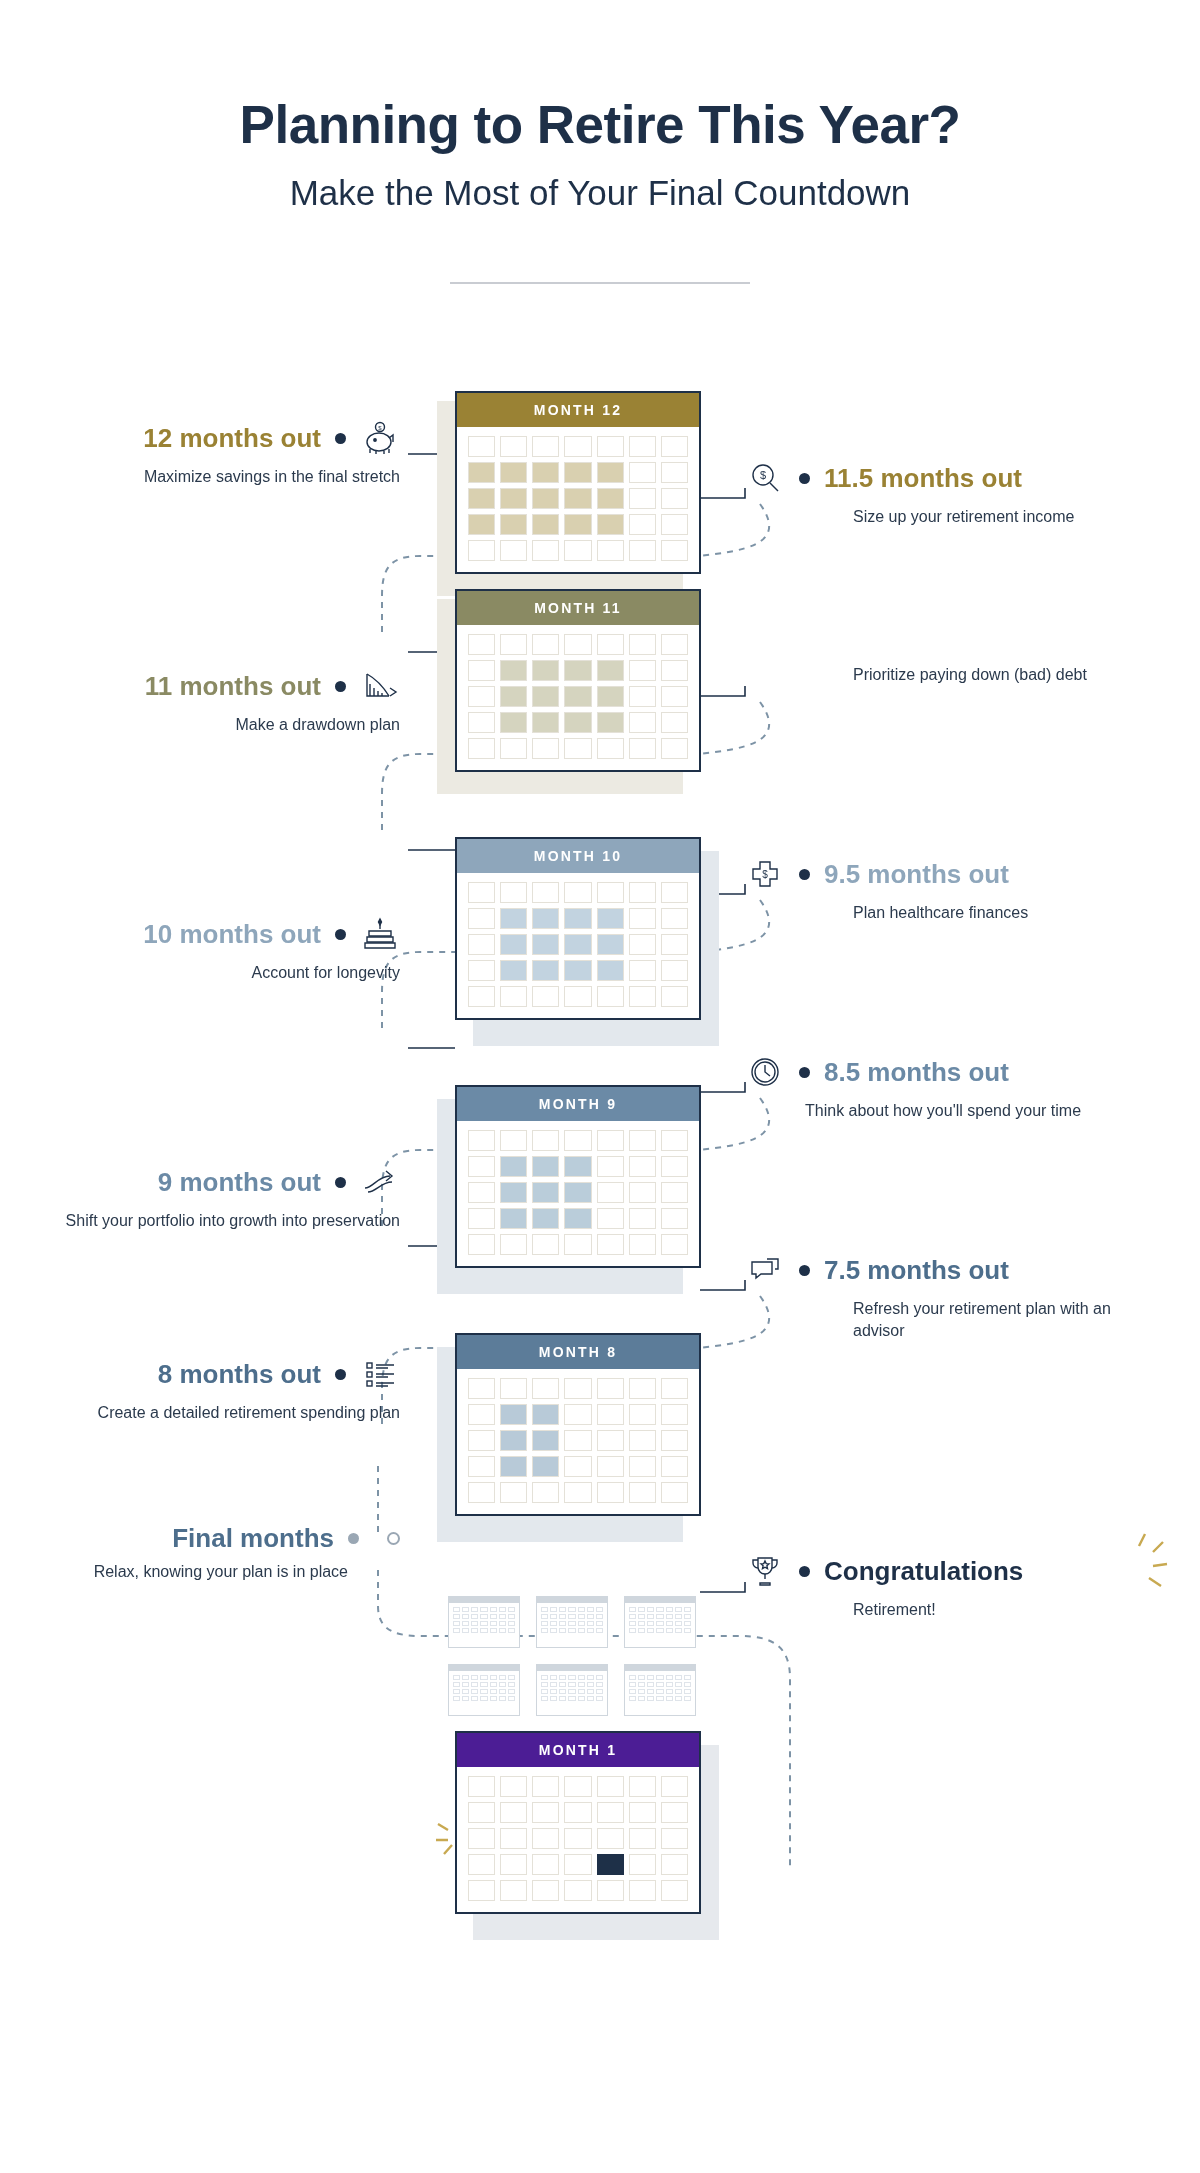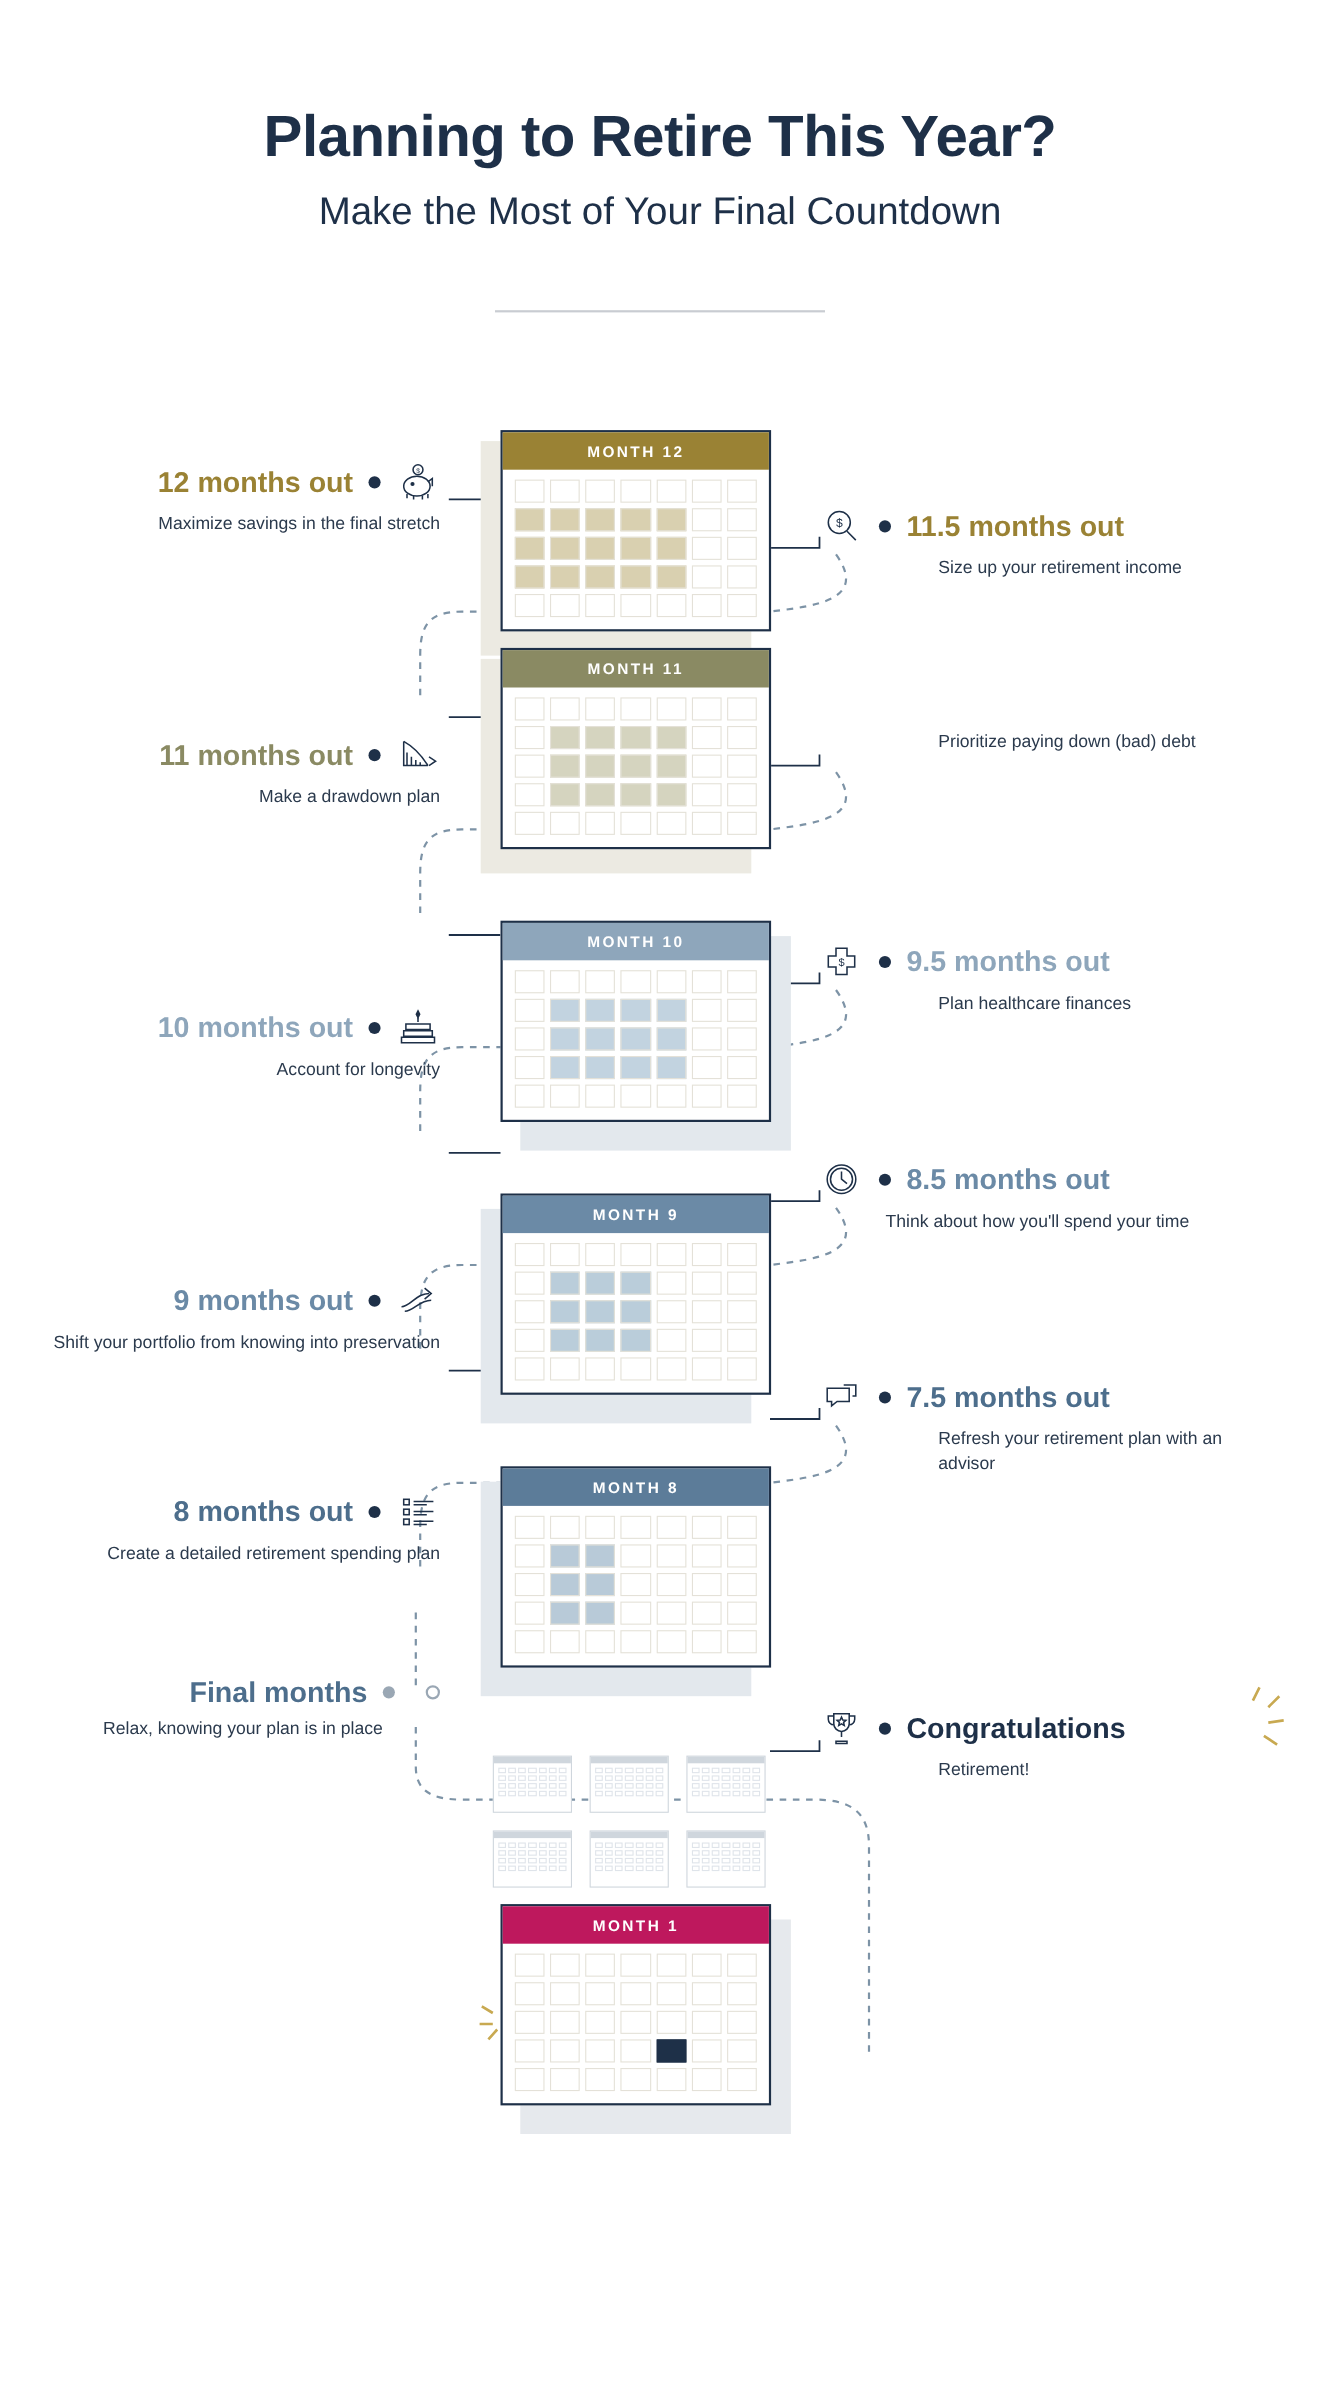--- a/index.html
+++ b/index.html
@@ -556,21 +556,21 @@
             <i></i>
             <i></i>
             <i></i>
           </div>
         </div>
     </div>
 
     <div class="cal" style="left:455px; top:1425px;">
       <div class="shadow" style="left:18px; top:14px; height:195px; background:#e6e9ed;"></div>
       <div class="card">
-        <div class="cal-head" style="background:#be185d;">MONTH 1</div>
+        <div class="cal-head" style="background:#4c1d95;">MONTH 1</div>
         <div class="grid">
           <span></span>
             <span></span>
             <span></span>
             <span></span>
             <span></span>
             <span></span>
             <span></span>
           <span></span>
             <span></span>
@@ -652,21 +652,21 @@
     <div class="node left" style="left:20px; top:856px; width:380px;">
       <div class="row-left">
         <div class="heading" style="color:#6b8aa6;">9 months out</div>
         <span class="dot" style="background:#1e3048;"></span>
         <svg class="icon" viewBox="0 0 40 40" fill="none" stroke="#1e3048" stroke-width="1.4">
           <path d="M5 26 C 13 26, 18 14, 30 14"></path>
           <path d="M26 9 l6 5 -6 5"></path>
           <path d="M8 30 C 16 30, 21 20, 32 20"></path>
         </svg>
       </div>
-      <div class="desc">Shift your portfolio from knowing into preservation</div>
+      <div class="desc">Shift your portfolio into growth into preservation</div>
     </div>
 
     <div class="node left" style="left:20px; top:1048px; width:380px;">
       <div class="row-left">
         <div class="heading" style="color:#4d6e8c;">8 months out</div>
         <span class="dot" style="background:#1e3048;"></span>
         <svg class="icon" viewBox="0 0 40 40" fill="none" stroke="#1e3048" stroke-width="1.4">
           <rect x="7" y="9" width="5" height="5"></rect>
           <rect x="7" y="18" width="5" height="5"></rect>
           <rect x="7" y="27" width="5" height="5"></rect>

